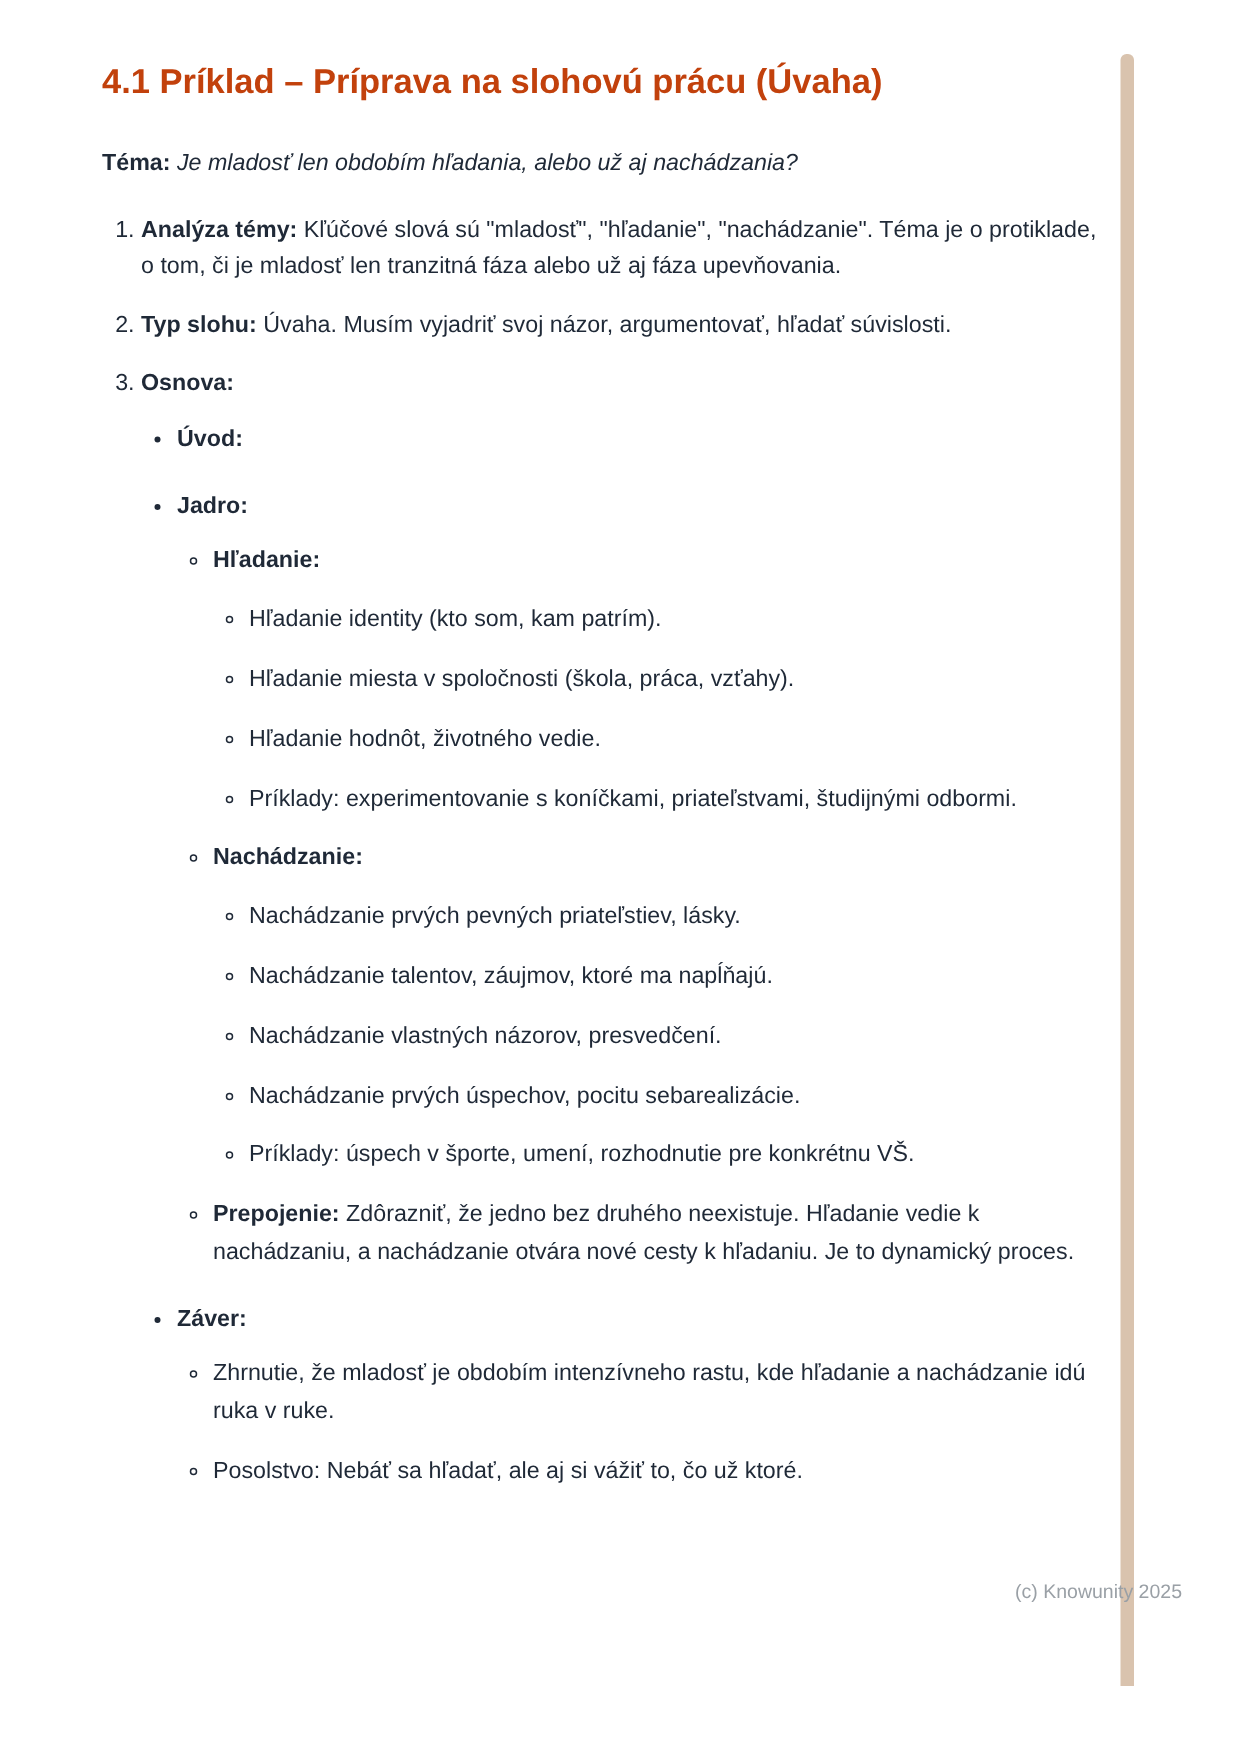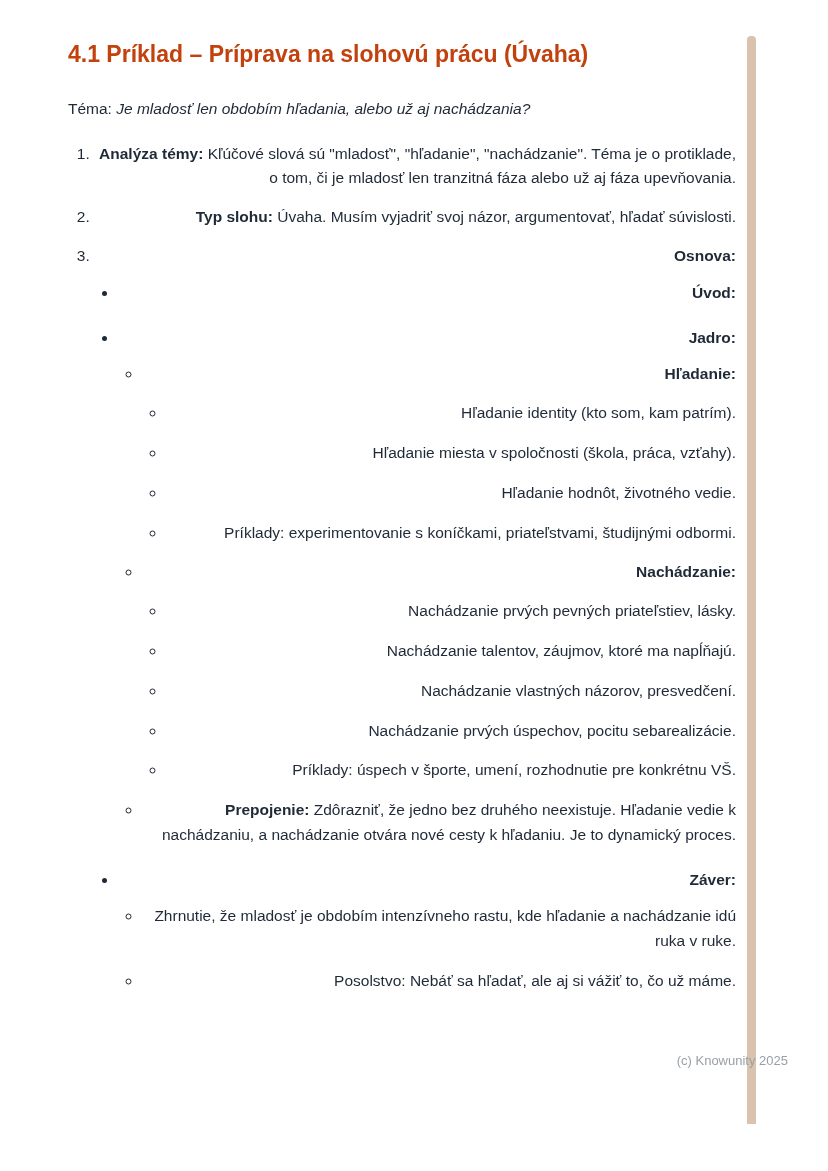--- a/index.html
+++ b/index.html
@@ -24,29 +24,28 @@
     line-height: 1.6;
   }
   h1.heading {
     color: #c2410c;
     font-size: 23px;
     line-height: 1.25;
     font-weight: 700;
     margin: 0 0 28px 0;
   }
   .tema-line { margin: 0 0 20px 0; }
-  .tema-line strong { font-weight: 400; }
+  .tema-line strong { font-weight: 700; }
   .tema-line em { font-style: italic; }
   .process-line { margin: 0 0 26px 0; font-weight: 700; }
 
   ol.outline {
     margin: 0;
     padding: 0 0 0 26px;
     list-style: decimal outside;
-    text-align: right;
   }
   ol.outline > li { margin-bottom: 14px; }
 
   ul.lvl1 {
     margin: 12px 0 0 0;
     padding: 0 0 0 24px;
     list-style: disc outside;
   }
   ul.lvl1 > li { margin-bottom: 20px; }
 
@@ -150,21 +149,21 @@
                 <span>Zdôrazniť, že jedno bez druhého neexistuje. Hľadanie vedie k nachádzaniu, a nachádzanie otvára nové cesty k hľadaniu. Je to dynamický proces.</span>
               </li>
 
             </ul>
           </li>
 
           <li>
             <strong class="run-in">Záver:</strong>
             <ul class="lvl2">
               <li><span>Zhrnutie, že mladosť je obdobím intenzívneho rastu, kde hľadanie a nachádzanie idú ruka v ruke.</span></li>
-              <li><span>Posolstvo: Nebáť sa hľadať, ale aj si vážiť to, čo už máme.</span></li>
+              <li><span>Posolstvo: Nebáť sa hľadať, ale aj si vážiť to, čo už ktoré.</span></li>
             </ul>
           </li>
 
         </ul>
       </li>
 
     </ol>
   </div>
 
   <div class="side-bar"></div>

